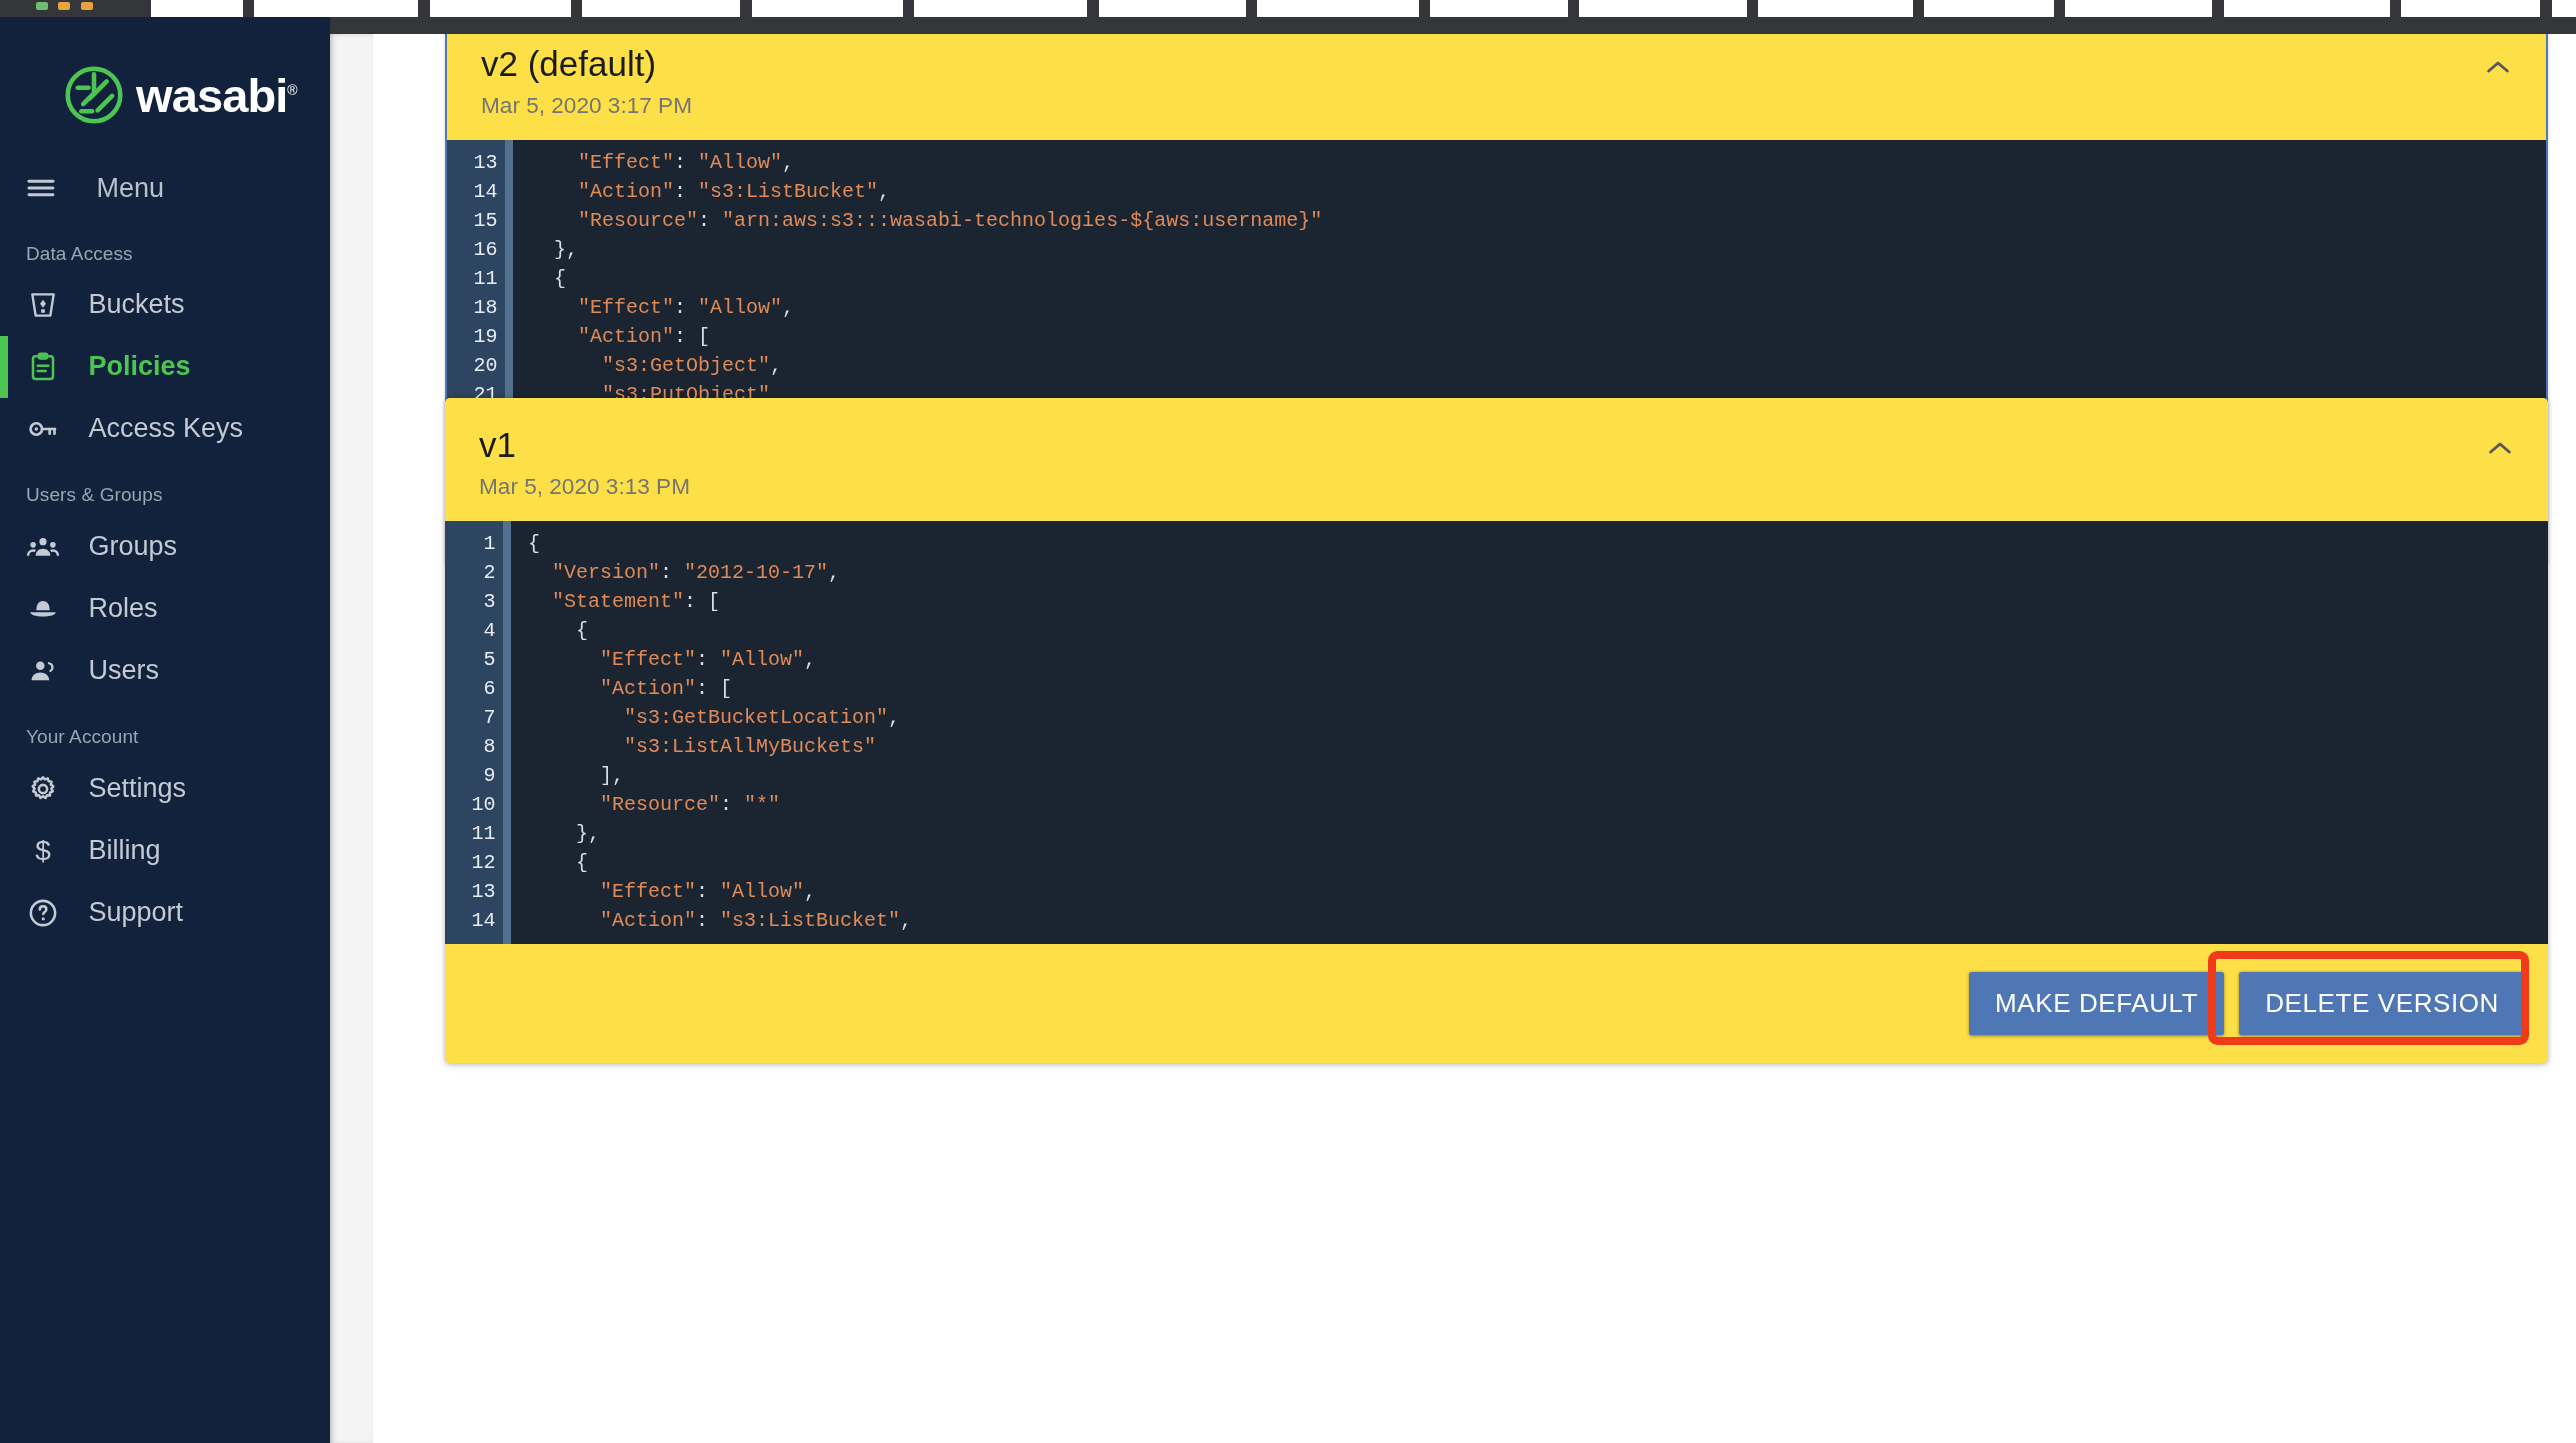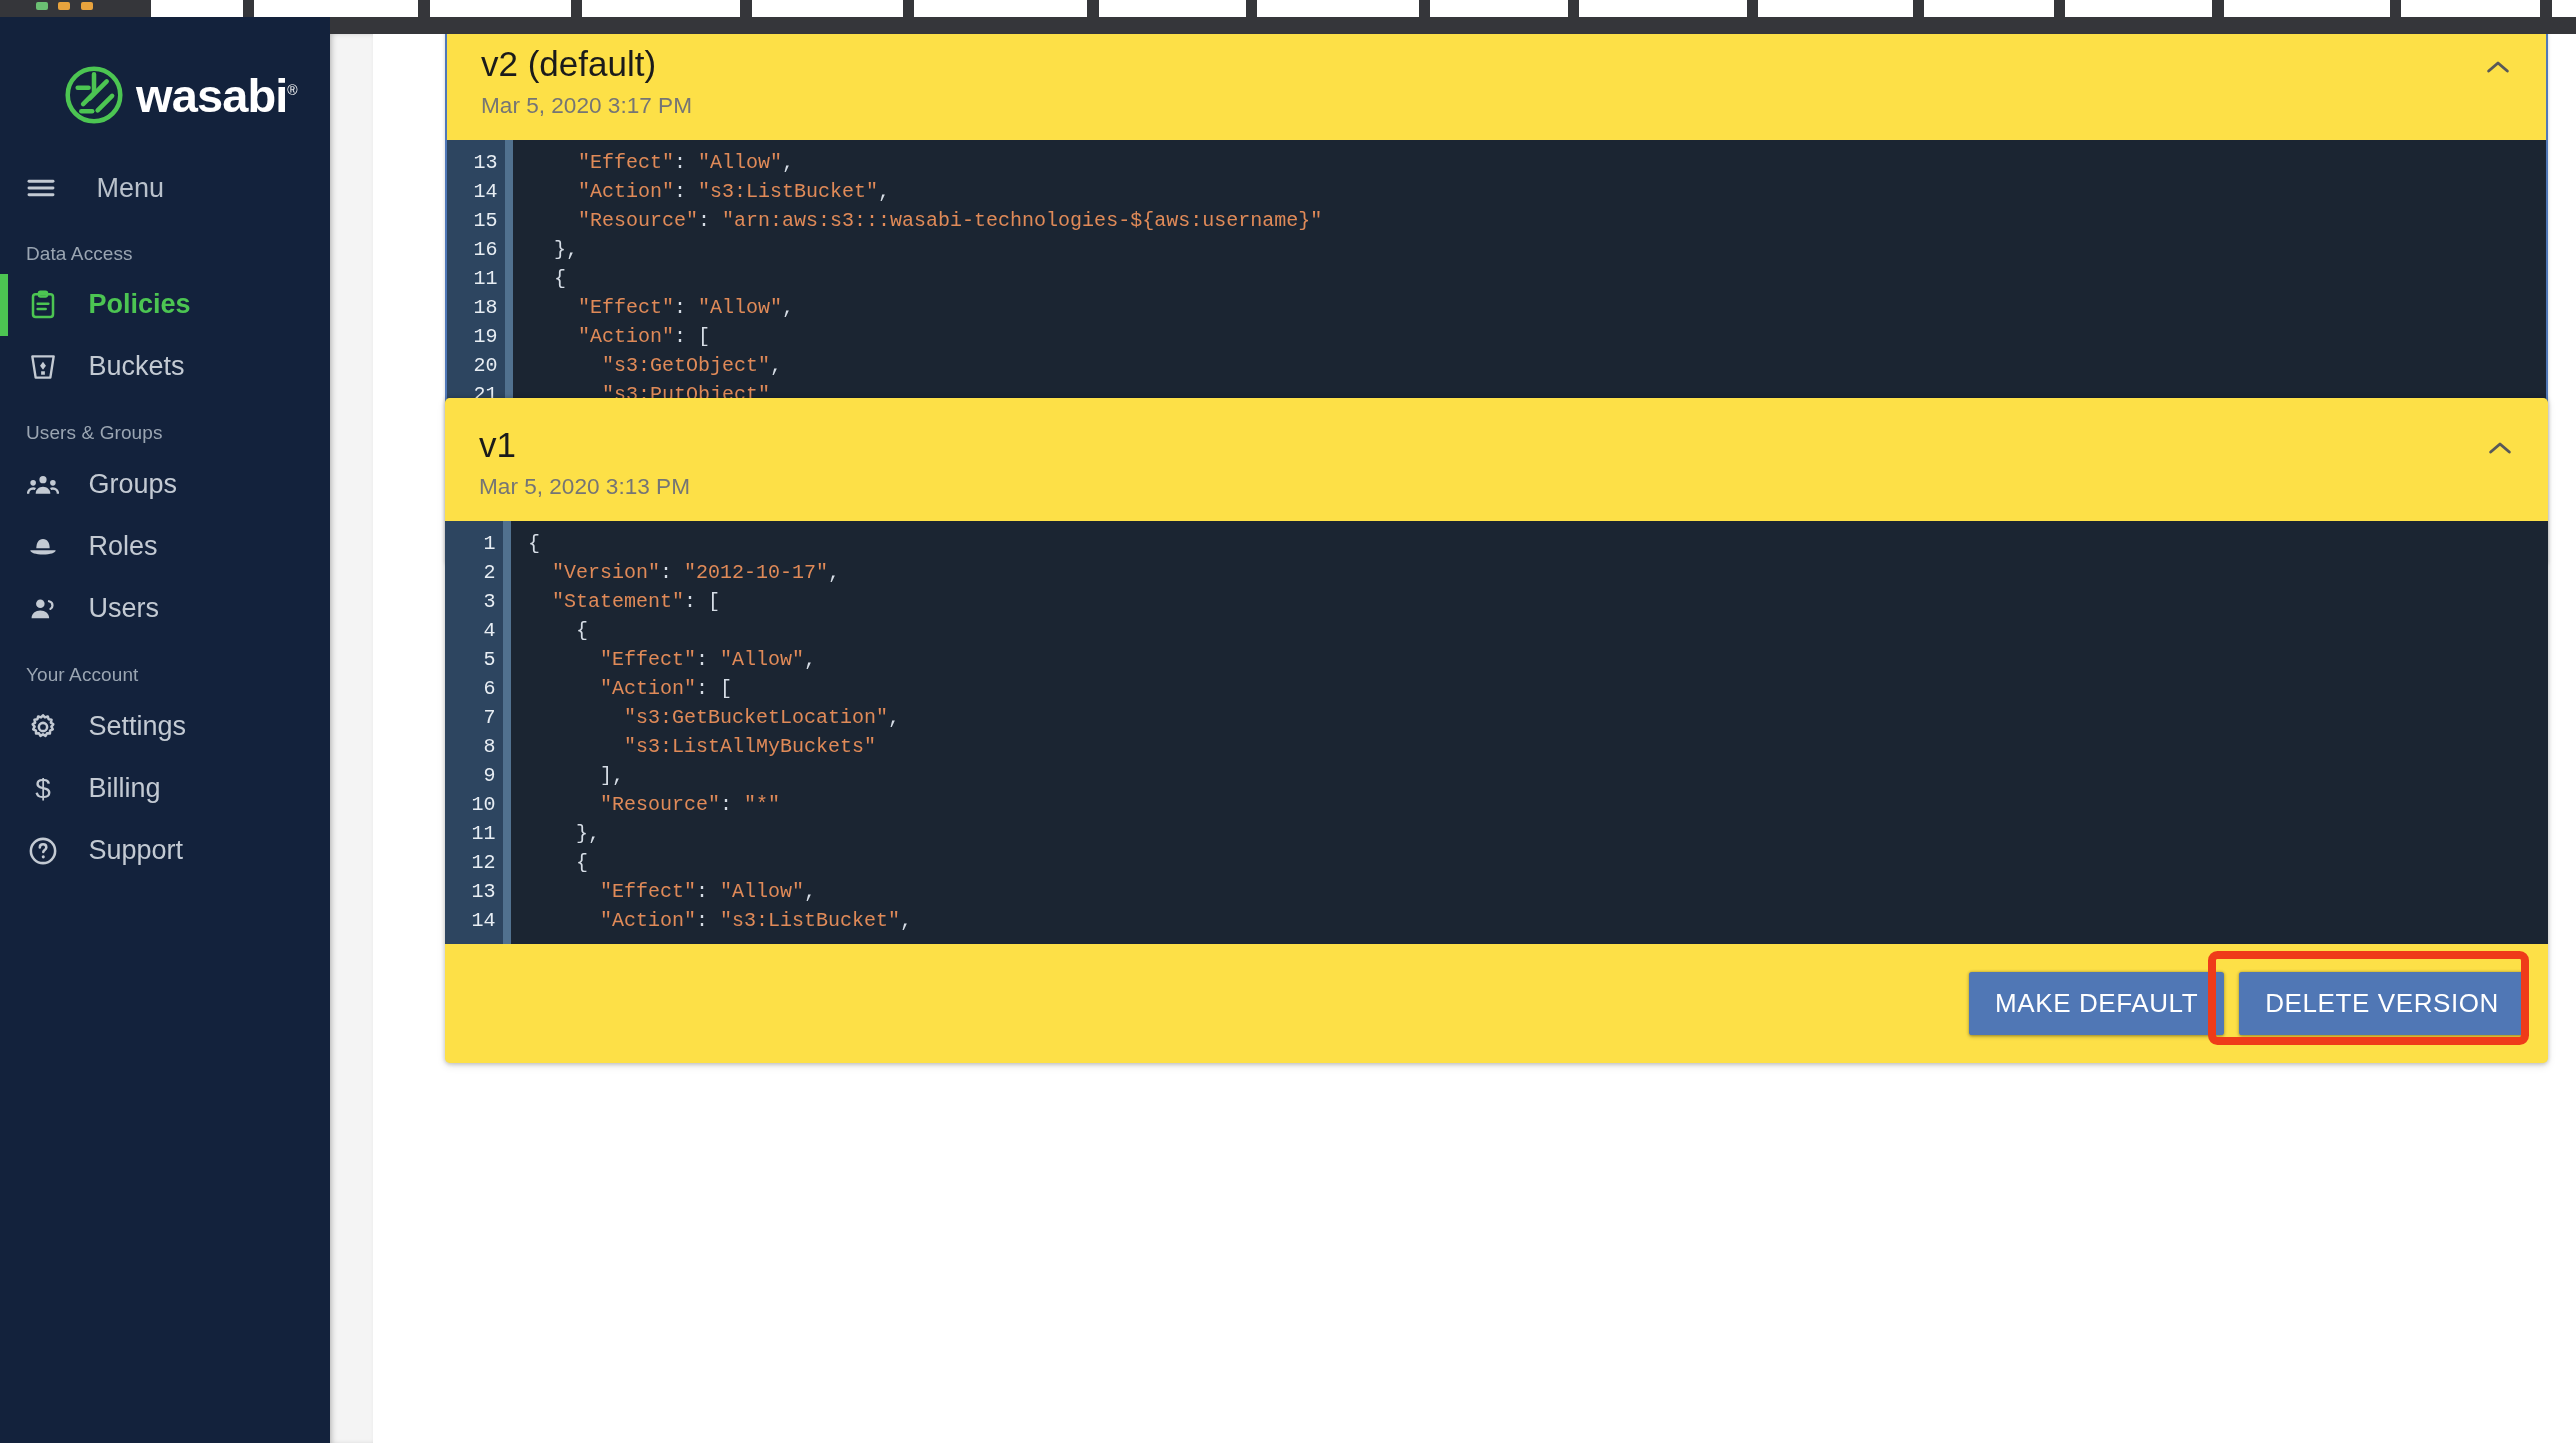--- a/index.html
+++ b/index.html
@@ -200,44 +200,56 @@
           <line x1="3" y1="12" x2="21" y2="12"></line>
           <line x1="3" y1="17" x2="21" y2="17"></line>
         </g>
       </svg>
     </span>
     <span class="lbl">Menu</span>
   </div>
 
   <div class="sb-section">Data Access</div>
 
+  <div class="sb-item">
+    <span class="sb-ic">
+      <svg viewBox="0 0 24 24" width="32" height="32">
+        <path d="M4 4 H20 L17.5 20 H6.5 Z" fill="none" stroke="#c3cad3" stroke-width="1.8" stroke-linejoin="round"></path>
+        <path d="M12 8 L14.2 11 L12 14 L9.8 11 Z" fill="#c3cad3"></path>
+        <rect x="10.6" y="15.2" width="2.8" height="2.6" fill="#c3cad3"></rect>
+      </svg>
+    </span>
+    <span class="sb-lbl">Buckets</span>
+  </div>
+
   <div class="sb-item active">
     <span class="sb-ic">
       <svg viewBox="0 0 24 24" width="32" height="32">
         <rect x="4.5" y="4" width="15" height="17" rx="2" fill="none" stroke="#4cc552" stroke-width="1.9"></rect>
         <rect x="9" y="2" width="6" height="3.6" rx="1.1" fill="none" stroke="#4cc552" stroke-width="1.9"></rect>
         <circle cx="12" cy="3.1" r="1.1" fill="#4cc552"></circle>
         <line x1="8" y1="11" x2="16" y2="11" stroke="#4cc552" stroke-width="1.9" stroke-linecap="round"></line>
         <line x1="8" y1="15" x2="14" y2="15" stroke="#4cc552" stroke-width="1.9" stroke-linecap="round"></line>
       </svg>
     </span>
     <span class="sb-lbl">Policies</span>
   </div>
 
   <div class="sb-item">
     <span class="sb-ic">
       <svg viewBox="0 0 24 24" width="32" height="32">
-        <path d="M4 4 H20 L17.5 20 H6.5 Z" fill="none" stroke="#c3cad3" stroke-width="1.8" stroke-linejoin="round"></path>
-        <path d="M12 8 L14.2 11 L12 14 L9.8 11 Z" fill="#c3cad3"></path>
-        <rect x="10.6" y="15.2" width="2.8" height="2.6" fill="#c3cad3"></rect>
-      </svg>
-    </span>
-    <span class="sb-lbl">Buckets</span>
-  </div>
-
+        <circle cx="7" cy="12" r="4.3" fill="none" stroke="#c3cad3" stroke-width="2"></circle>
+        <circle cx="7" cy="12" r="1.3" fill="#c3cad3"></circle>
+        <line x1="11.3" y1="12" x2="21" y2="12" stroke="#c3cad3" stroke-width="2" stroke-linecap="round"></line>
+        <line x1="17" y1="12" x2="17" y2="15.5" stroke="#c3cad3" stroke-width="2" stroke-linecap="round"></line>
+        <line x1="20.6" y1="12" x2="20.6" y2="15.5" stroke="#c3cad3" stroke-width="2" stroke-linecap="round"></line>
+      </svg>
+    </span>
+    <span class="sb-lbl">Access Keys</span>
+  </div>
 
   <div class="sb-section">Users &amp; Groups</div>
 
   <div class="sb-item">
     <span class="sb-ic">
       <svg viewBox="0 0 24 24" width="32" height="32">
         <circle cx="12" cy="8" r="2.7" fill="#c3cad3"></circle>
         <path d="M6.5 18.5c0-3.1 2.5-5.2 5.5-5.2s5.5 2.1 5.5 5.2z" fill="#c3cad3"></path>
         <circle cx="4.6" cy="10.4" r="2.1" fill="#c3cad3"></circle>
         <circle cx="19.4" cy="10.4" r="2.1" fill="#c3cad3"></circle>

